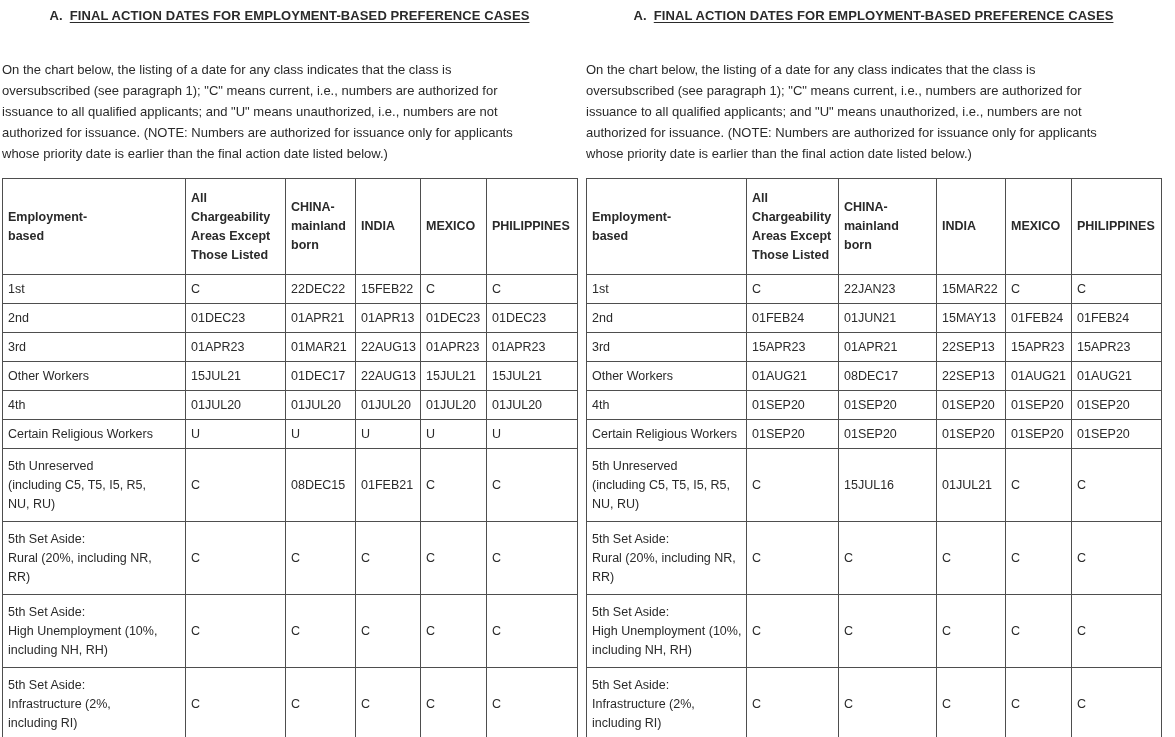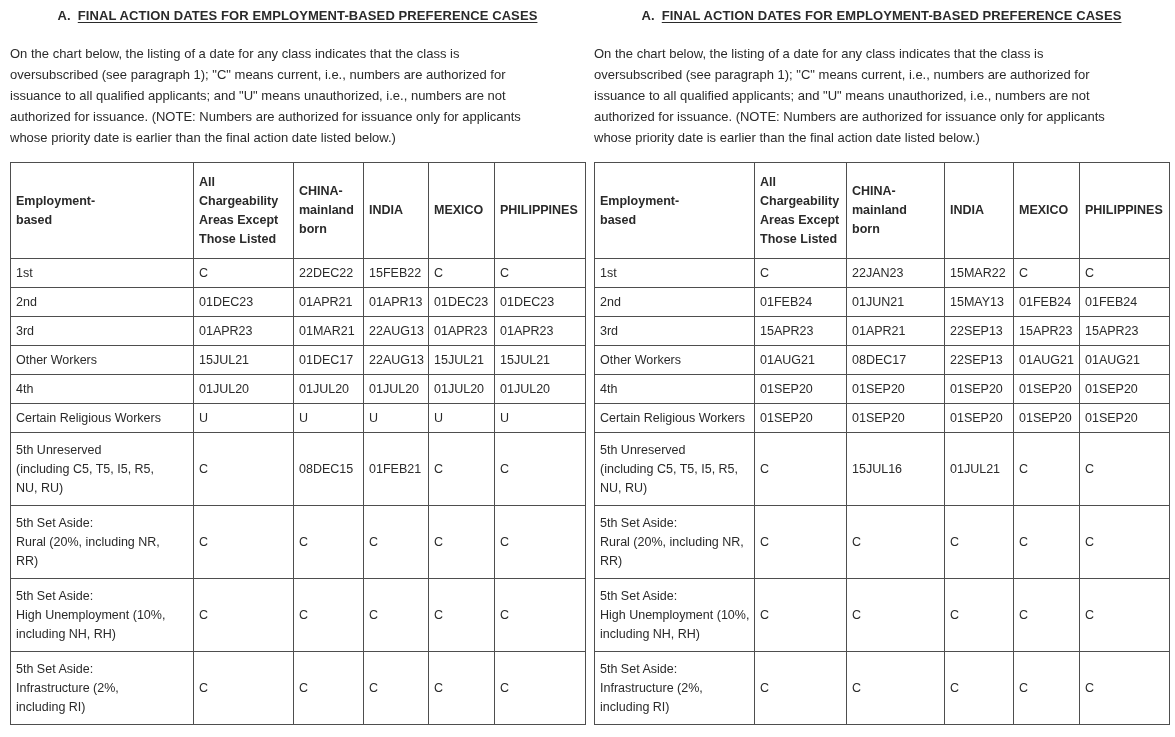--- a/index.html
+++ b/index.html
@@ -12,37 +12,37 @@
     margin: 0;
     background: var(--background);
     color: var(--text);
     font-family: "Liberation Sans", sans-serif;
   }
   .page {
     width: 1175px;
     height: 737px;
     display: flex;
     gap: 9px;
-    padding-left: 10px;
+    padding-left: 2px;
     overflow: hidden;
     background: var(--background);
   }
   .panel { flex: 0 0 575px; width: 575px; }
   .title {
     margin: 8px 0 0;
     font-size: 13px;
     font-weight: 700;
     text-align: center;
     letter-spacing: 0.1px;
     white-space: nowrap;
   }
   .tprefix { margin-right: 7px; }
   .ttext { text-decoration: underline; text-underline-offset: 2px; }
   .intro {
-    margin: 20px 0 0;
+    margin: 36px 0 0;
     font-size: 13px;
     line-height: 21px;
     white-space: pre-line;
   }
   .em { font-weight: 400; }
   table.vb-table {
     margin-top: 14px;
     border-collapse: collapse;
     table-layout: fixed;
     width: 575px;

